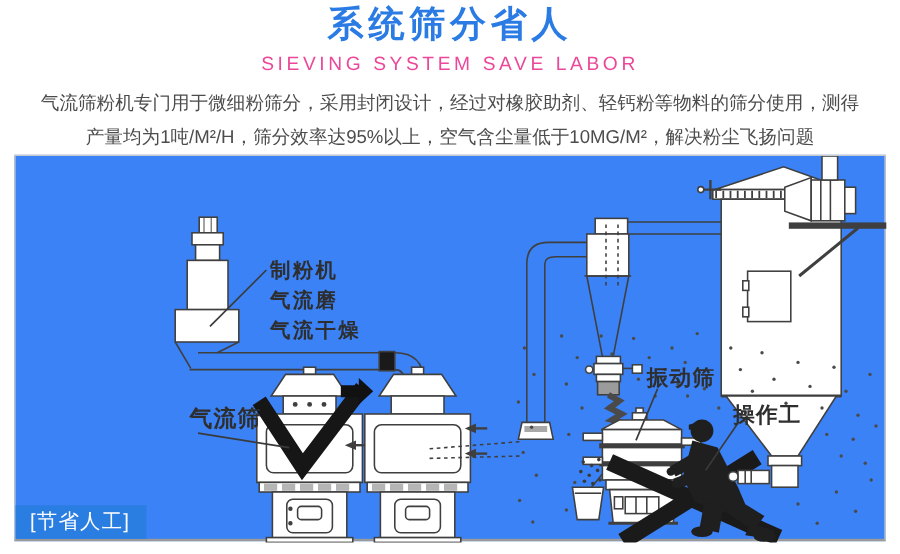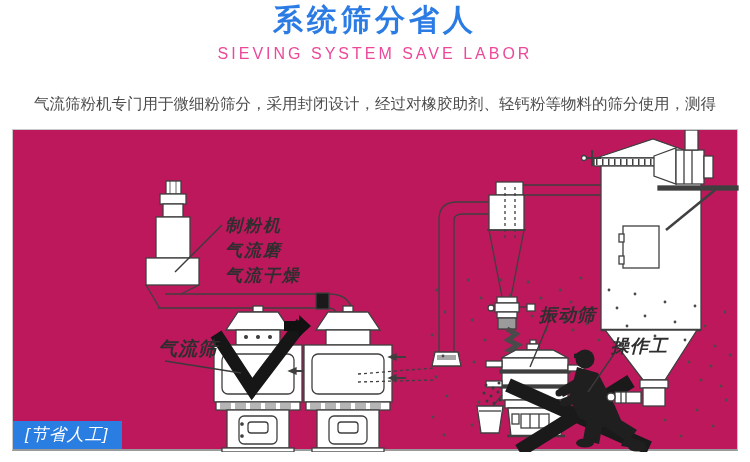--- a/index.html
+++ b/index.html
@@ -7,39 +7,40 @@
     --badge-blue:#2a7de1;
     --line:#3f3f3f;
   }
   *{margin:0;padding:0;box-sizing:border-box;}
   body{background:#fff;font-family:"Liberation Sans",sans-serif;}
   .page{position:relative;width:750px;height:462px;background:#fff;overflow:hidden;}
   .title{text-align:center;font-size:30px;font-weight:bold;
          color:var(--title-blue);letter-spacing:4px;}
   .subtitle{margin-top:4px;text-align:center;font-size:16px;color:#ec4899;
             letter-spacing:3px;}
-  .desc{margin-top:27px;text-align:center;font-size:15.5px;color:#4c4c4c;
+  .desc{margin-top:10px;text-align:center;font-size:15.5px;color:#4c4c4c;
         line-height:28px;}
   .diagram-box{position:absolute;left:12px;top:129px;width:726px;height:322px;
-        border:1px solid #c9c9c9;border-bottom:2px solid #9a9a9a;background:#be185d;font-style:italic;}
+        border:1px solid #c9c9c9;border-bottom:2px solid #9a9a9a;background:#3b82f6;}
   .diagram-box svg{position:absolute;left:0;top:0;}
   .badge{position:absolute;left:0;bottom:0;background:var(--badge-blue);
         color:#fff;font-size:17px;line-height:26px;padding:1px 14px 1px 12px;
         letter-spacing:1px;}
   svg text{font-family:"Liberation Sans",sans-serif;font-weight:bold;fill:#2e2e2e;}
 </style>
 </head>
 <body>
 
 <div class="page">
 
   <div class="title">系统筛分省人</div>
   <div class="subtitle">SIEVING SYSTEM SAVE LABOR</div>
   <div class="desc">
     <div>气流筛粉机专门用于微细粉筛分，采用封闭设计，经过对橡胶助剂、轻钙粉等物料的筛分使用，测得</div>
+    <div>产量均为1吨/M²/H，筛分效率达95%以上，空气含尘量低于10MG/M²，解决粉尘飞扬问题</div>
   </div>
 
   <div class="diagram-box">
     <svg width="726" height="322" viewBox="0 0 726 322">
 
       <g stroke="#3f3f3f" stroke-width="1.3" fill="#fff">
         <rect x="153" y="51" width="15" height="13"></rect>
         <line x1="157" y1="51" x2="157" y2="64" stroke-width="0.8"></line>
         <line x1="163" y1="51" x2="163" y2="64" stroke-width="0.8"></line>
         <rect x="147" y="64" width="26" height="10"></rect>

